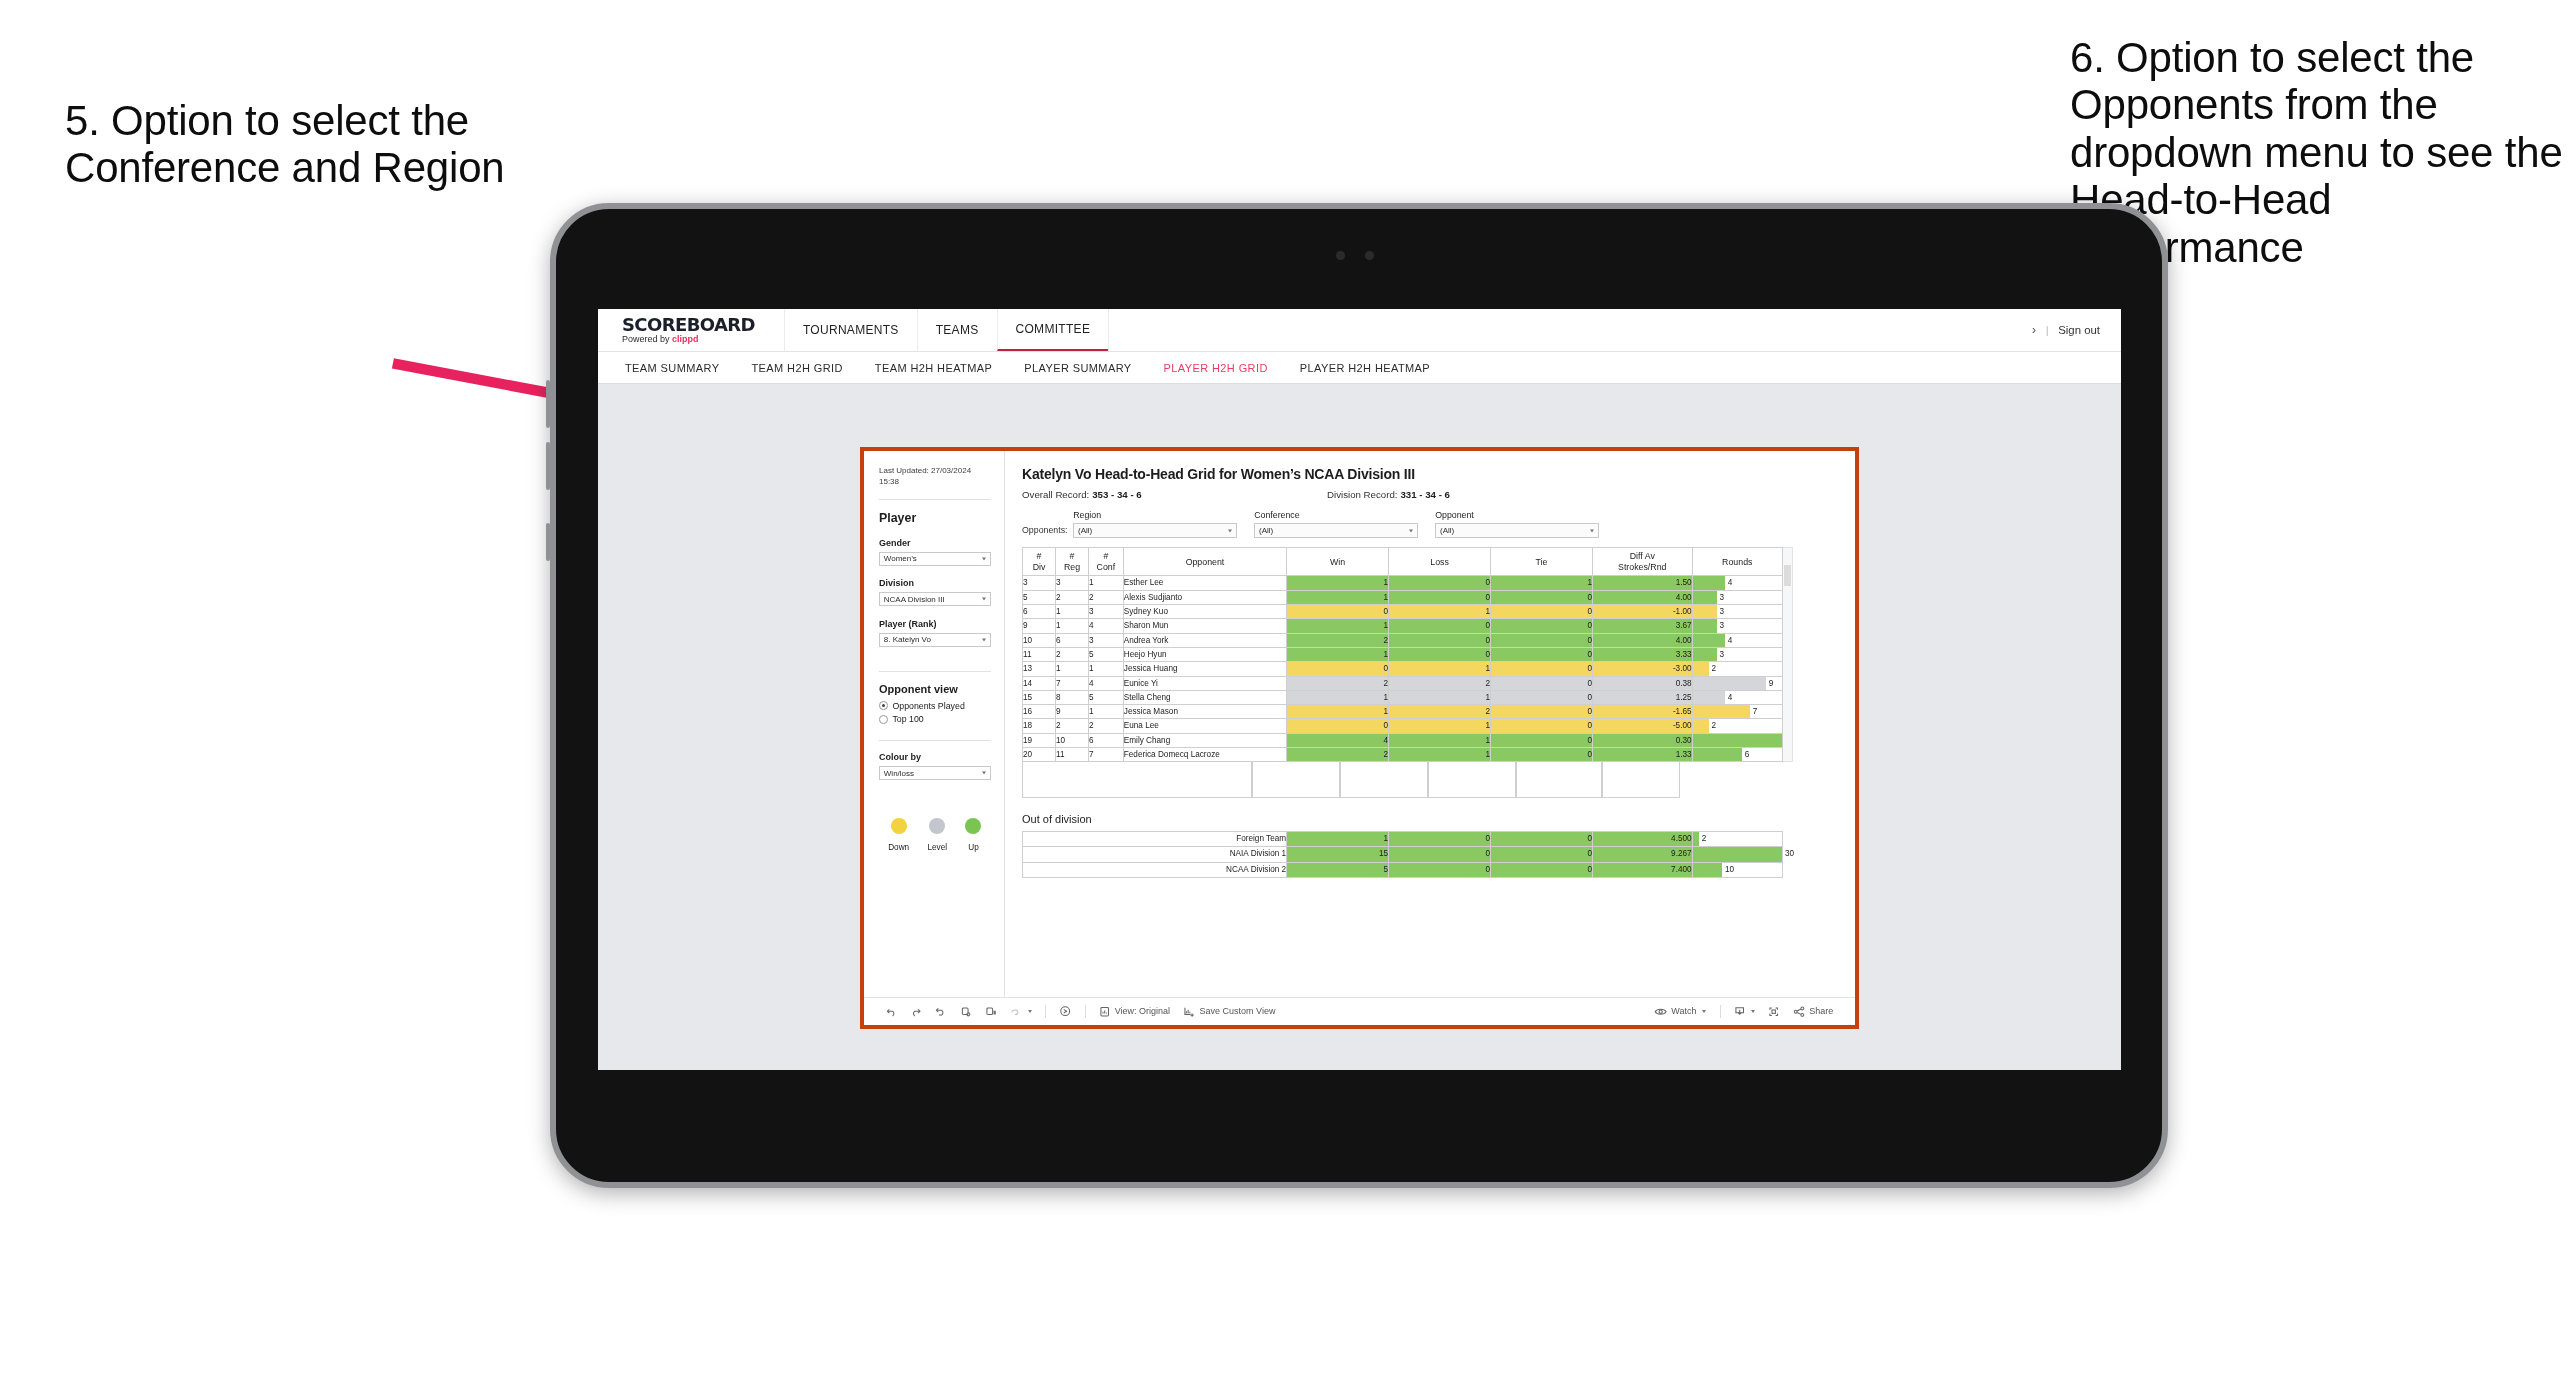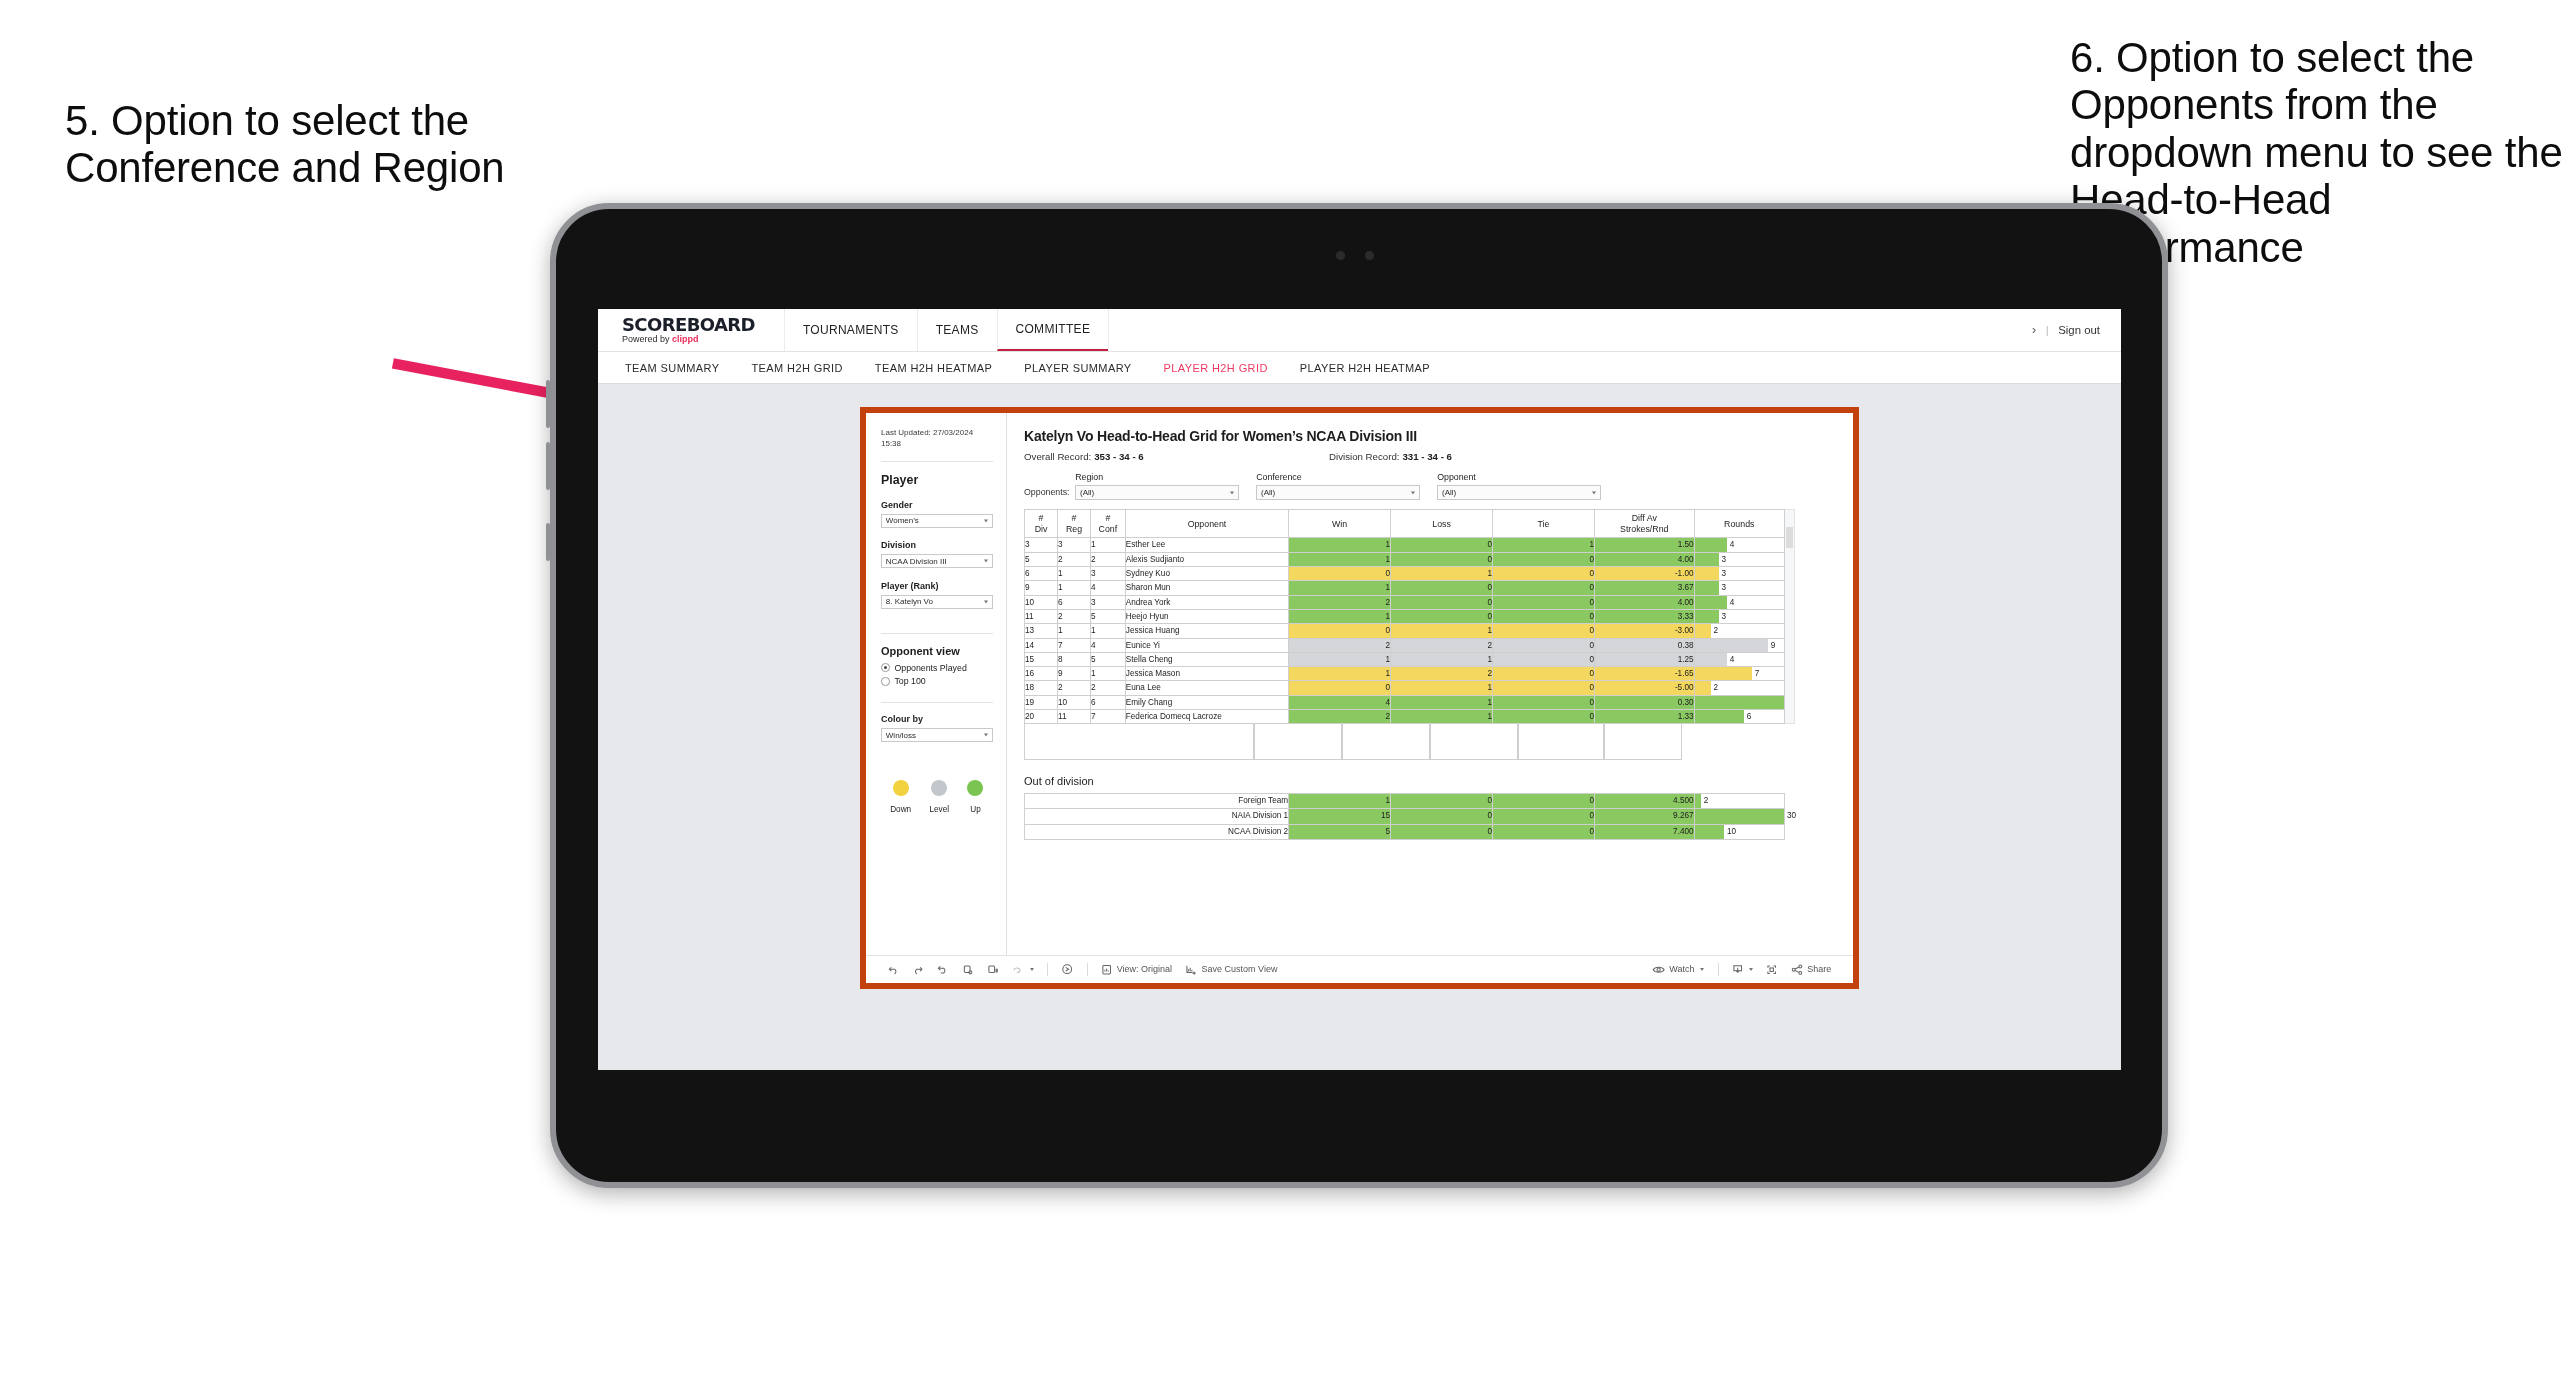--- a/index.html
+++ b/index.html
@@ -95,23 +95,24 @@
     background: #fff; border-bottom: 1px solid #dcdcdc;
     flex: 0 0 auto;
   }
   .subnav-item { font-size: 11px; color: #2b2b2b; letter-spacing: 0.4px; cursor: pointer; }
   .subnav-item.active { color: #ec3b63; }
 
   .workspace { flex: 1 1 auto; padding: 23px 0 0 0; display: flex; justify-content: center; overflow: hidden; }
 
   .card {
     width: 999px; background: #fff;
-    border: 6px solid #c2410c;
+    border: 4px solid #c2410c;
     display: flex; flex-direction: column;
     height: 582px;
+    margin-top: 40px;
   }
   .card-body { display: flex; flex: 1 1 auto; overflow: hidden; }
 
   
   .sidebar {
     width: 141px; flex: 0 0 141px;
     border-right: 1px solid #e0e0e0;
     padding: 15px 13.3px 9.5px 15px;
     display: flex; flex-direction: column;
   }

